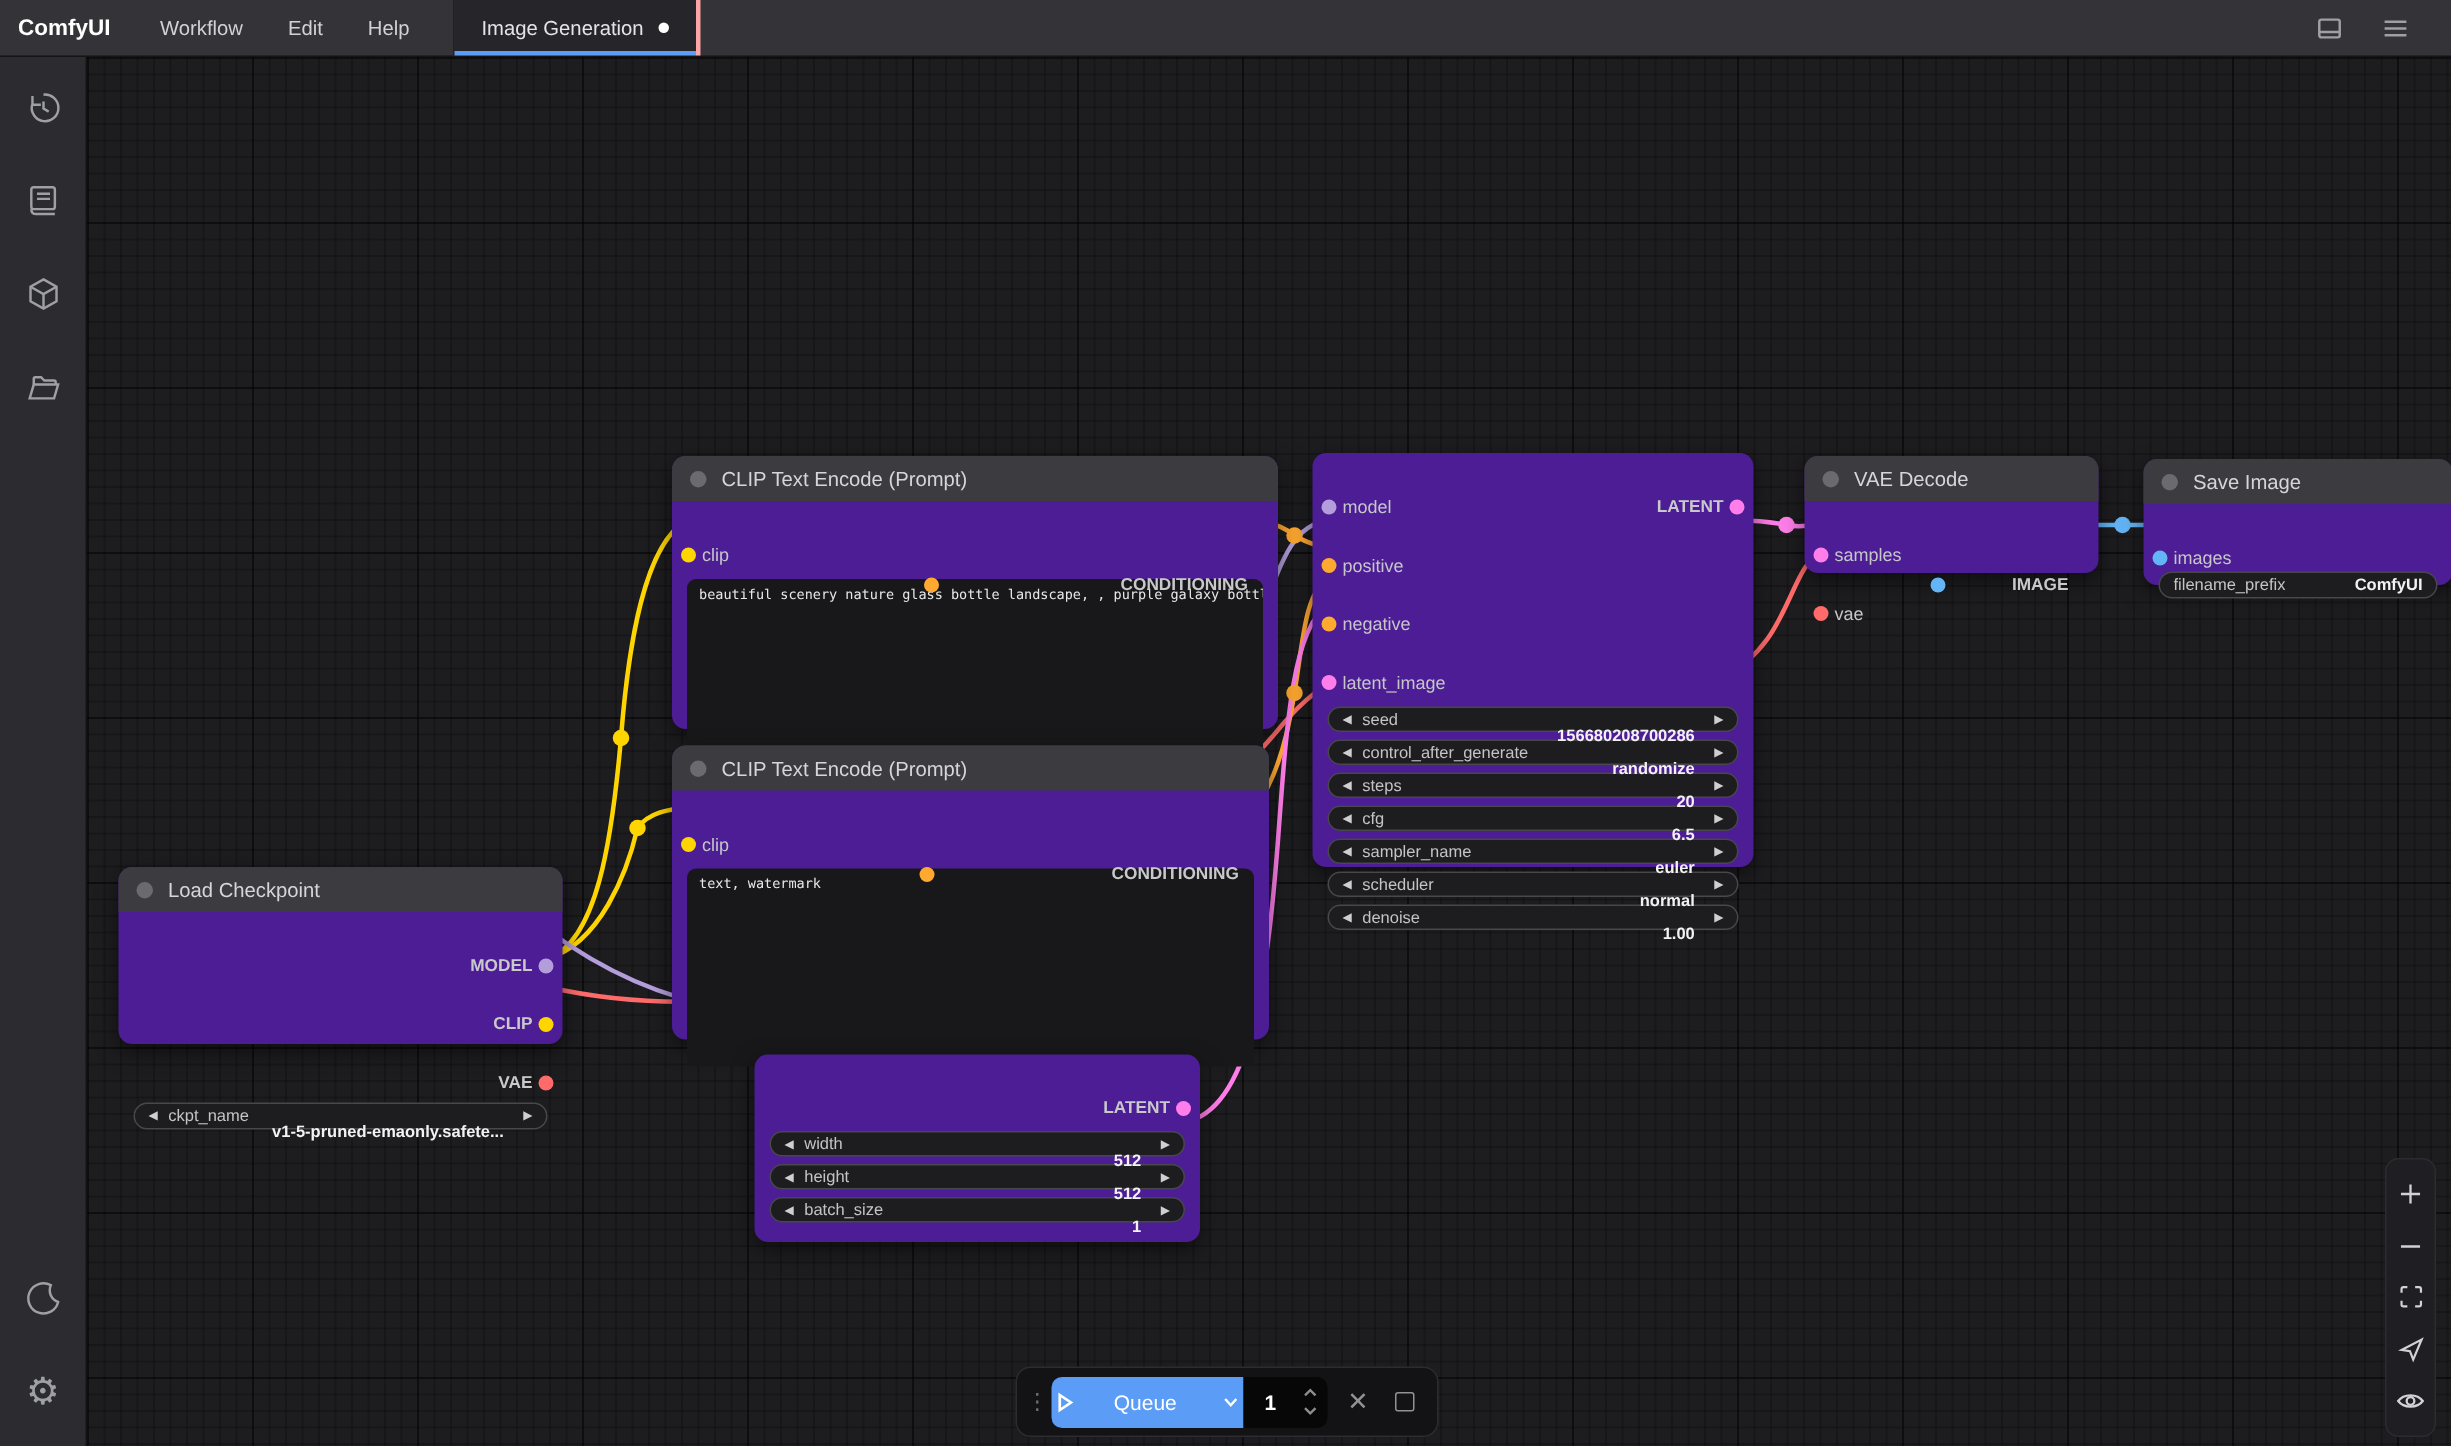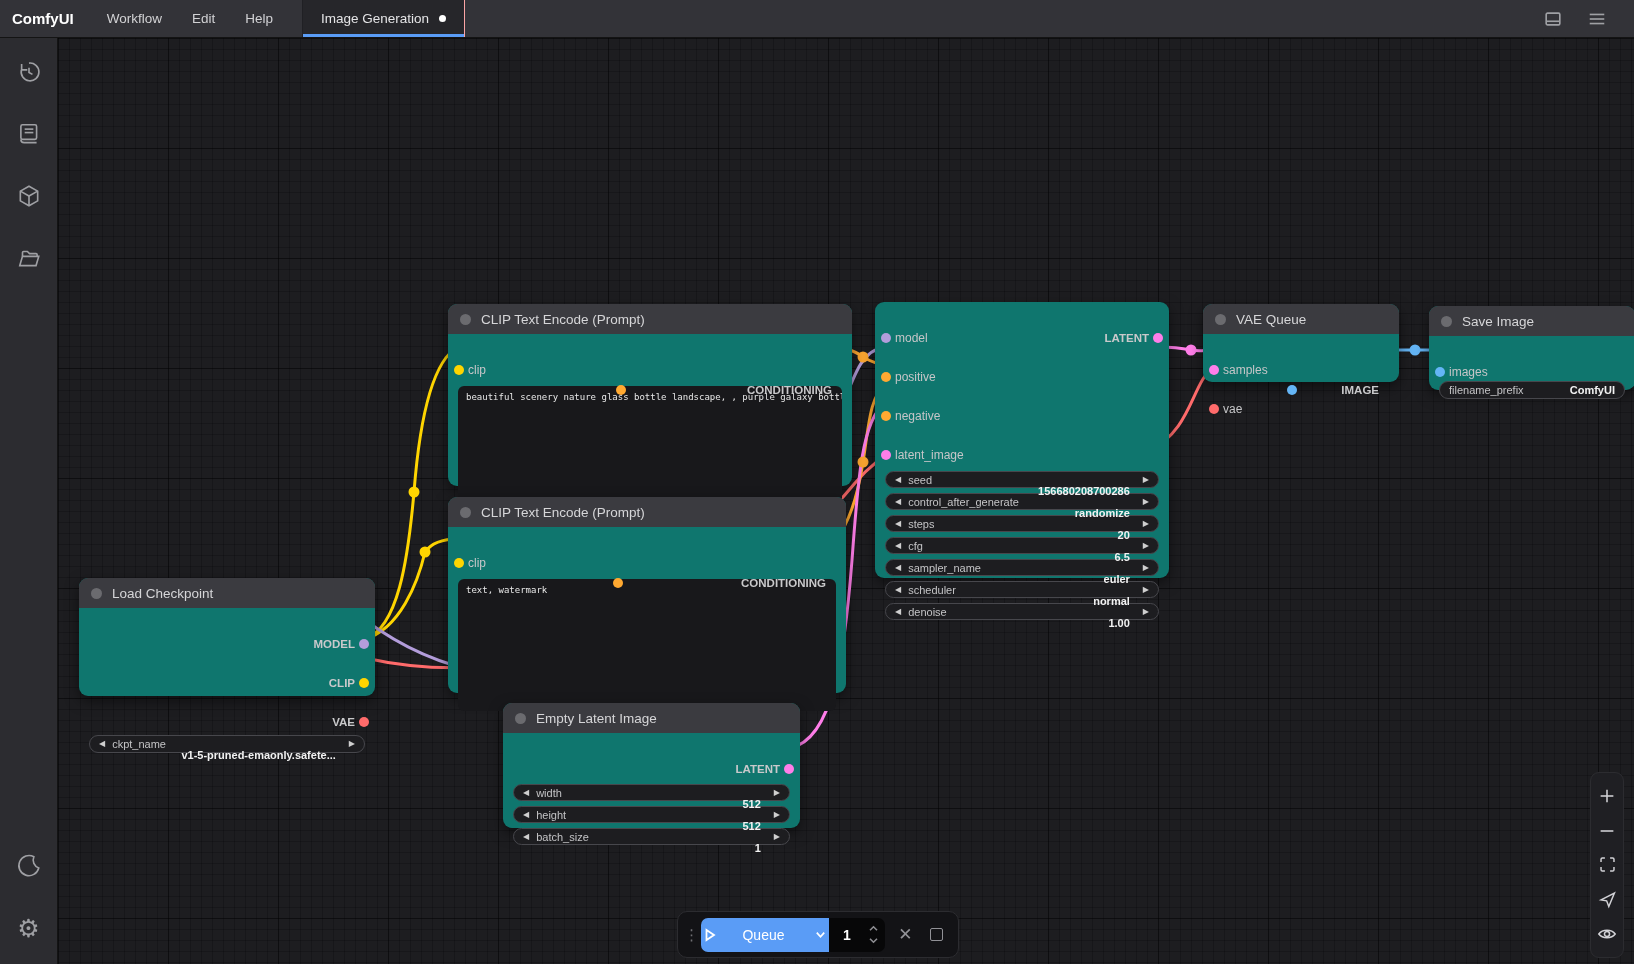--- a/index.html
+++ b/index.html
@@ -4,21 +4,21 @@
 <style>
   * { margin:0; padding:0; box-sizing:border-box; }
   html,body { width:1634px; height:964px; background:#111; overflow:hidden; }
   #root { position:relative; width:1634px; height:964px; font-family:"Liberation Sans",sans-serif; overflow:hidden;padding-left:16px; }
 
   
   .topbar { position:absolute; left:0; top:0; width:1634px; height:38px; background:#333338; display:flex; align-items:stretch; z-index:10; border-bottom:1px solid #141414; }
   .logo { display:flex; align-items:center; padding:0 18px 0 12px; color:#fff; font-weight:bold; font-size:15px; }
   .menu-item { display:flex; align-items:center; padding:0 15px; color:#d2d2d4; font-size:13.5px; cursor:default; }
   .tabstrip { display:flex; align-items:stretch; margin-left:14px; border-left:1px solid #202024; }
-  .tab { position:relative; display:flex; align-items:center; gap:10px; padding:0 18px; background:#26262a; color:#e4e4e6; font-size:13.5px; min-width:150px; border-right:1px solid #fca5a5; }
+  .tab { position:relative; display:flex; align-items:center; gap:10px; padding:0 18px; background:#26262a; color:#e4e4e6; font-size:13.5px; min-width:150px; border-right:3px solid #fca5a5; }
   .tab .underline { position:absolute; left:0; right:0; bottom:0; height:3px; }
   .unsaved-dot { width:7px; height:7px; border-radius:50%; background:#ffffff; }
   .topbar-right { margin-left:auto; display:flex; align-items:center; gap:22px; padding-right:26px; }
   .tb-icon { width:22px; height:22px; color:#9fa0a4; display:flex; align-items:center; justify-content:center; }
   .tb-icon svg { stroke:#9fa0a4; fill:none; stroke-width:1.8; }
 
   
   .sidebar { position:absolute; left:0; top:38px; width:58px; height:926px; background:#2c2c30; z-index:9; display:flex; flex-direction:column; align-items:center; padding:14px 0 12px; border-right:1px solid #141414; }
   .side-btn { width:40px; height:40px; display:flex; align-items:center; justify-content:center; margin-bottom:22px; border-radius:6px; }
   .side-btn svg { stroke:#9fa0a4; fill:none; stroke-width:1.5; }
@@ -33,21 +33,21 @@
       linear-gradient(90deg, rgba(0,0,0,0.40) 1px, transparent 1px),
       linear-gradient(rgba(0,0,0,0.20) 1px, transparent 1px),
       linear-gradient(90deg, rgba(0,0,0,0.20) 1px, transparent 1px);
     background-size:110px 110px, 110px 110px, 11px 11px, 11px 11px;
     z-index:1; }
 
   #wires { position:absolute; left:0; top:0; width:1634px; height:964px; z-index:2; pointer-events:none; }
   #wires path { fill:none; stroke-width:3; stroke-linecap:round; }
 
   
-  .node { position:absolute; background:#0f766e; border-radius:9px; box-shadow:0 5px 14px rgba(0,0,0,0.5); z-index:3; }
+  .node { position:absolute; background:#4c1d95; border-radius:9px; box-shadow:0 5px 14px rgba(0,0,0,0.5); z-index:3; }
   .node-header { height:30px; background:#3b3b40; border-radius:9px 9px 0 0; display:flex; align-items:center; gap:10px; padding:0 12px; }
   .collapse-dot { width:11px; height:11px; border-radius:50%; background:#6b6b6f; flex:0 0 auto; }
   .node-title { color:#d6d6d8; font-size:13.5px; white-space:nowrap; }
   .slots { padding-top:6px; position:relative; }
   .slot { position:relative; height:19px; display:flex; align-items:center; padding:0 20px;margin-top:20px; }
   .slot-label { color:#c6c6c8; font-size:12px; }
   .slot.out { justify-content:flex-end; }
   .slot.out .slot-label { font-weight:bold; font-size:11.5px; color:#c9c9cb; }
   .port { position:absolute; width:10px; height:10px; border-radius:50%; top:50%; transform:translateY(-50%); }
   .slot.in  .port { left:6px; }
@@ -302,21 +302,21 @@
       <span class="arr arrL">◀</span>
       <span class="wlabel">denoise</span>
       <span class="wvalue">1.00</span>
       <span class="arr arrR">▶</span>
     </div>
   </div>
 
   <div class="node" style="left:1203px; top:304px; width:196px; height:78px;">
     <div class="node-header">
       <span class="collapse-dot"></span>
-      <span class="node-title">VAE Queue</span>
+      <span class="node-title">VAE Decode</span>
     </div>
     <div class="slots">
       <div class="slot in">
         <span class="port" style="background: rgb(255, 126, 233);"></span>
         <span class="slot-label">samples</span>
         <div class="slot out abs-out" style="top:0;">
           <span class="slot-label">IMAGE</span>
           <span class="port" style="background: rgb(100, 181, 246);"></span>
         </div>
       </div>
@@ -338,24 +338,20 @@
         <span class="slot-label">images</span>
       </div>
     </div>
     <div class="pill noarrows" style="height:18px;">
       <span class="wlabel">filename_prefix</span>
       <span class="wvalue">ComfyUI</span>
     </div>
   </div>
 
   <div class="node" style="left:503px; top:703px; width:297px; height:125px;">
-    <div class="node-header">
-      <span class="collapse-dot"></span>
-      <span class="node-title">Empty Latent Image</span>
-    </div>
     <div class="slots">
       <div class="slot out">
         <span class="slot-label">LATENT</span>
         <span class="port" style="background: rgb(255, 126, 233);"></span>
       </div>
     </div>
     <div style="height:6px"></div>
     <div class="pill">
       <span class="arr arrL">◀</span>
       <span class="wlabel">width</span>

